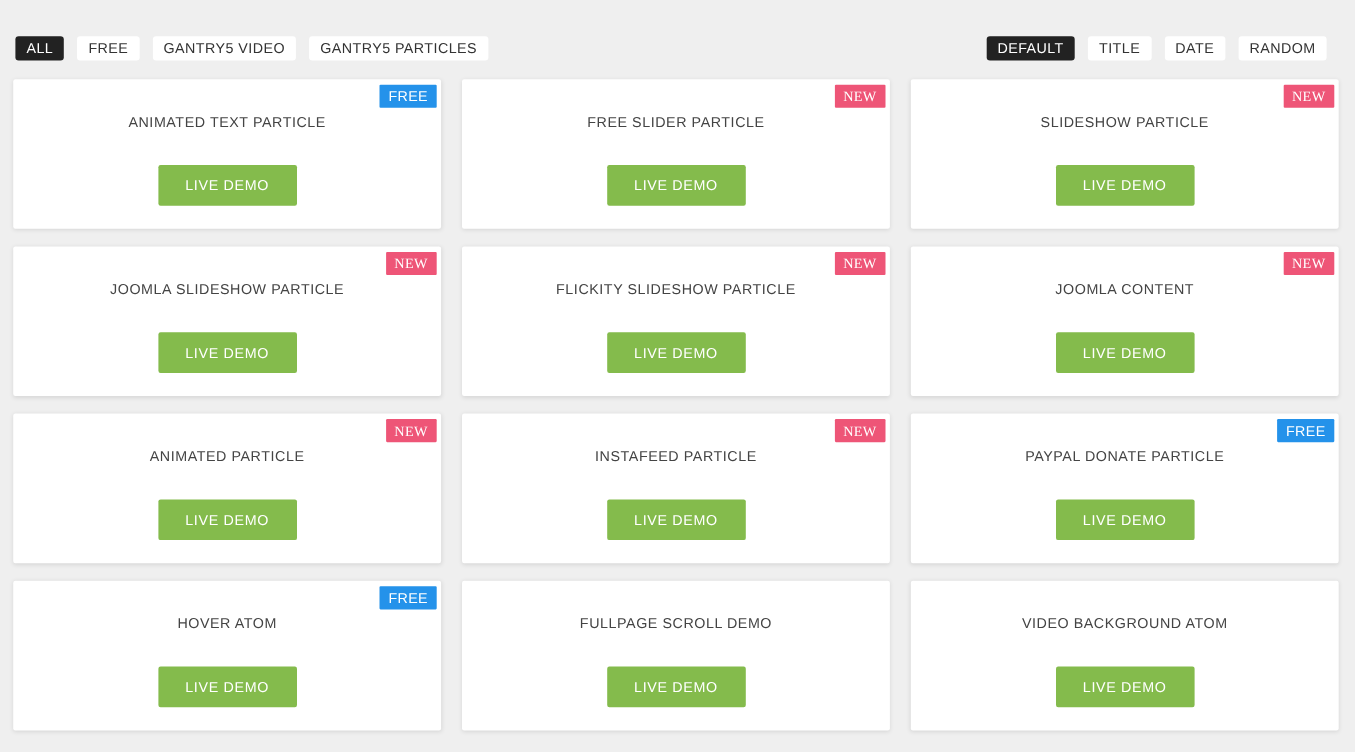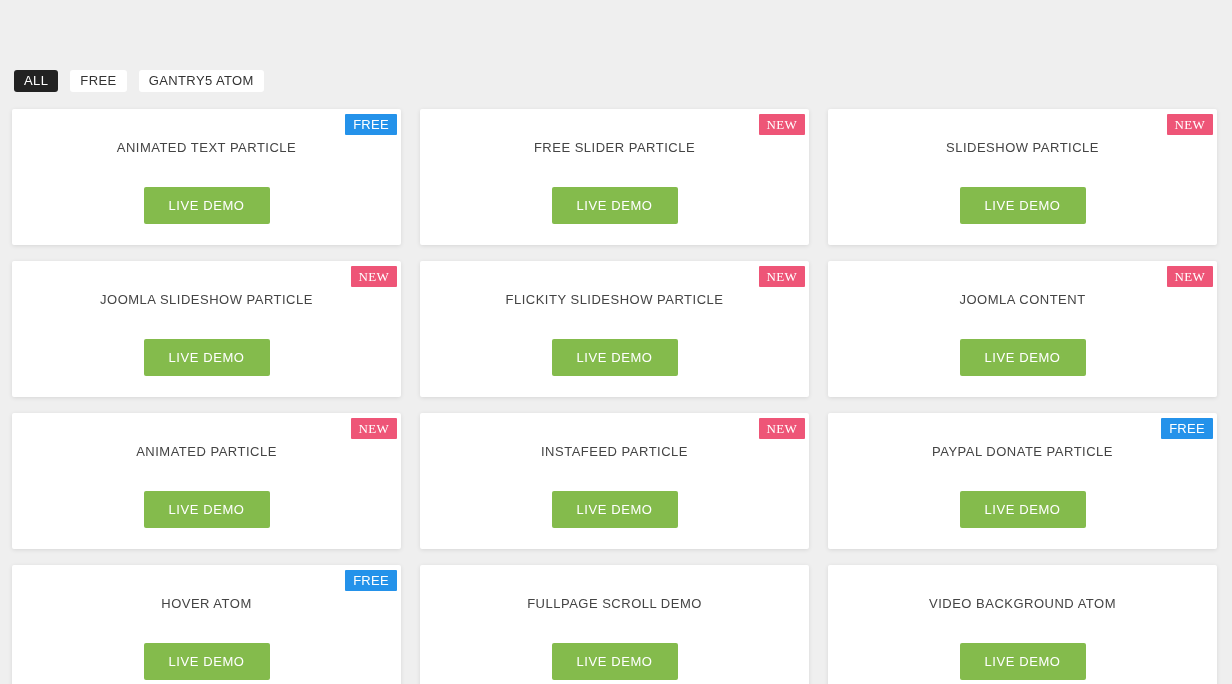--- a/index.html
+++ b/index.html
@@ -11,21 +11,21 @@
   }
   .filterbar{
     display:flex;justify-content:space-between;align-items:flex-start;
     padding:33px 26px 0 14px;
   }
   .filter-group{display:flex;gap:12px;}
   .filter-btn{
     font-family:inherit;font-size:13px;font-weight:500;color:#333;
     background:#fff;border:none;border-radius:3px;
     padding:0 10px;height:22px;line-height:22px;
-    letter-spacing:.4px;cursor:pointer;white-space:nowrap;margin-top:37px;
+    letter-spacing:.4px;cursor:pointer;white-space:nowrap;
   }
   .filter-btn.active{background:#222;color:#fff;}
   .grid{
     display:grid;grid-template-columns:repeat(3,1fr);
     column-gap:19px;row-gap:16px;
     padding:17px 15px 0 12px;
   }
   .card{
     position:relative;height:136px;box-sizing:border-box;
     background:#fff;border-radius:2px;
@@ -51,21 +51,28 @@
   .badge-new{background:var(--badge-new,#ee5577);font-family:Liberation Serif, serif;}
 </style>
 </head>
 <body style="background: rgb(239, 239, 239);">
 
 <div class="page">
   <div class="filterbar">
     <div class="filter-group" id="cat-filters">
         <button class="filter-btn active">ALL</button>
         <button class="filter-btn">FREE</button>
-        <button class="filter-btn">GANTRY5 ATOM</button>
+        <button class="filter-btn">GANTRY5 VIDEO</button>
+        <button class="filter-btn">GANTRY5 PARTICLES</button>
+      </div>
+    <div class="filter-group" id="sort-filters">
+        <button class="filter-btn active">DEFAULT</button>
+        <button class="filter-btn">TITLE</button>
+        <button class="filter-btn">DATE</button>
+        <button class="filter-btn">RANDOM</button>
       </div>
   </div>
   <div class="grid" id="card-grid">
       <div class="card">
     <span class="badge badge-free">FREE</span>
     <div class="card-title">ANIMATED TEXT PARTICLE</div>
     <button class="demo-btn">LIVE DEMO</button>
   </div>
       <div class="card">
     <span class="badge badge-new">NEW</span>

